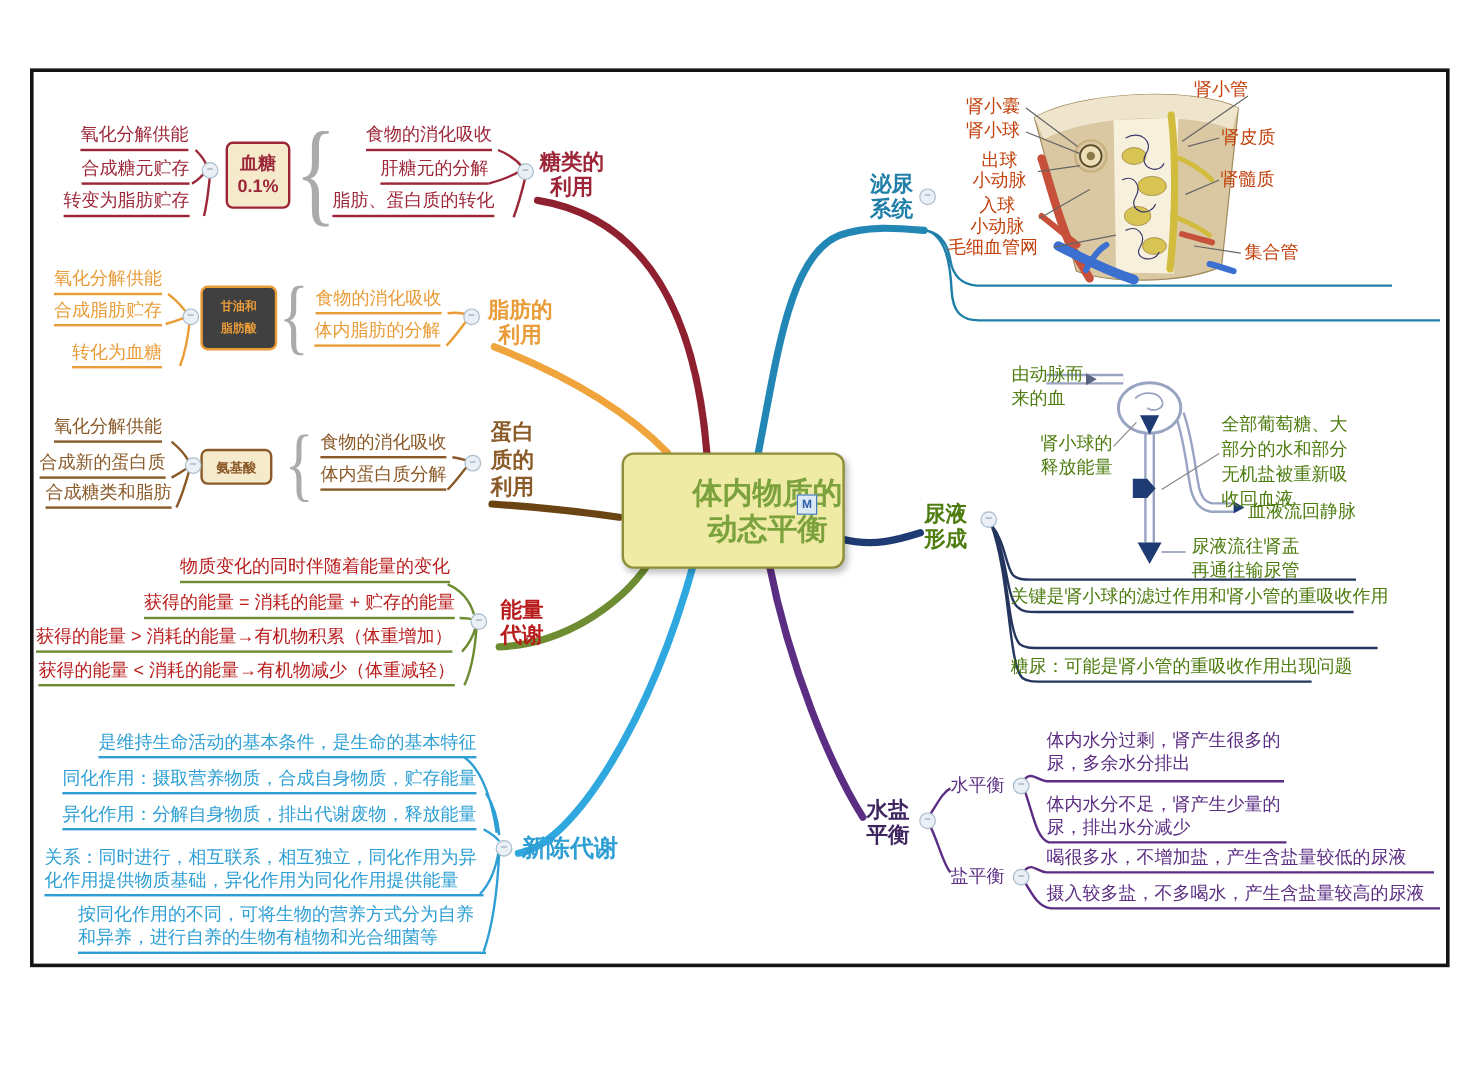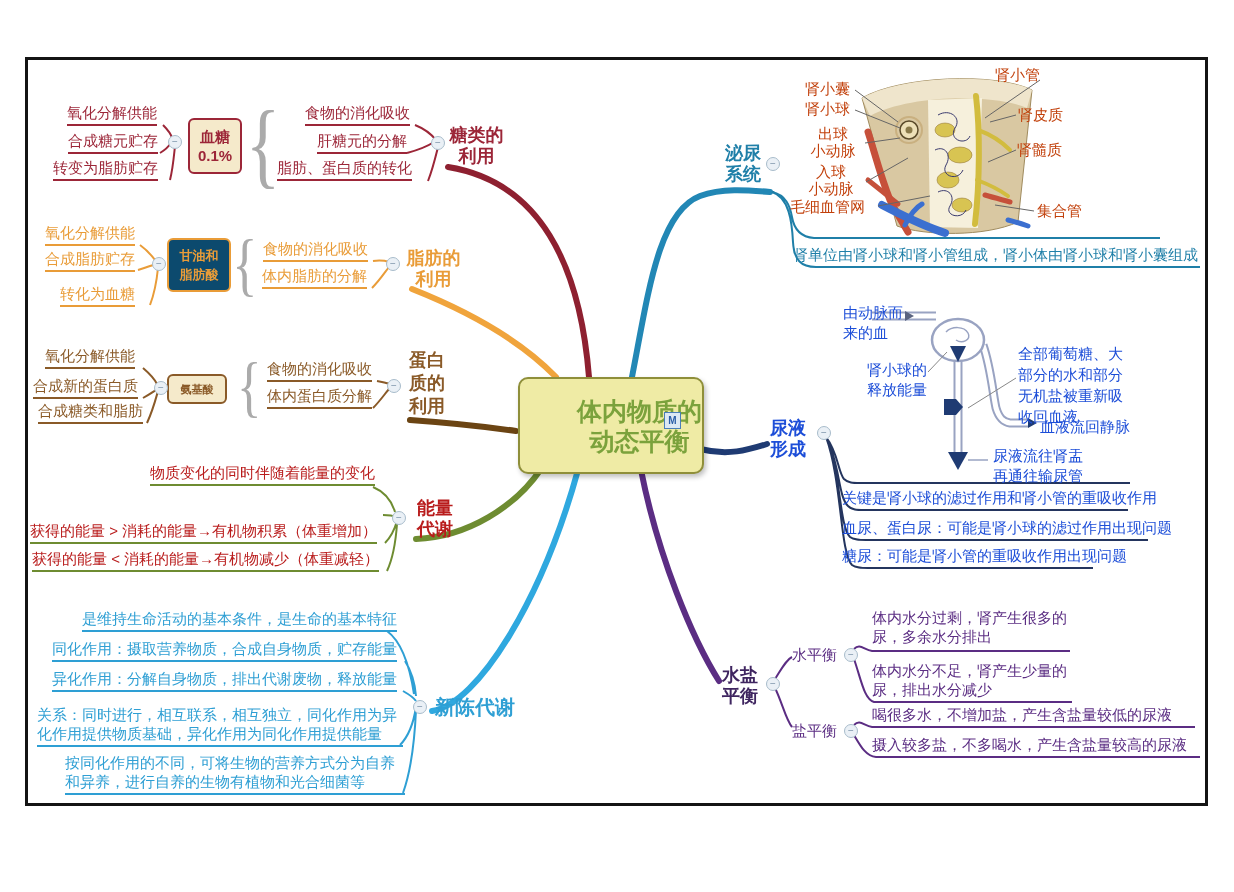--- a/index.html
+++ b/index.html
@@ -18,21 +18,21 @@
   .toggle{position:absolute;width:12px;height:12px;border-radius:50%;background:#EAF0F6;
           border:1px solid #A8BCCB;color:#7A93A8;font-size:10px;line-height:11px;text-align:center;z-index:3;}
   .brace{position:absolute;color:#ABABAB;font-family:"Liberation Serif",serif;z-index:1;
          transform:scaleX(.75);font-weight:400;}
   .sugar{color:#9C2638;border-color:#9C2638;}
   .fat{color:#E99C38;border-color:#E99C38;}
   .protein{color:#8A5A28;border-color:#8A5A28;}
   .energy{color:#b91c1c;border-color:#6E8C31;}
   .meta{color:#2E9FD4;border-color:#2E9FD4;}
   .urinary{color:#1F7FA8;}
-  .urine{color:#1d4ed8;}
+  .urine{color:#4d7c0f;}
   .ws{color:#5B2D83;}
   .wsdark{color:#3F2560;}
   .kid{font-family:"Liberation Serif",serif;color:#c2410c;}
   #centerBox{position:absolute;left:518px;top:377px;width:182px;height:93px;background:#EFEBA5;
              border:2px solid #8F8F3A;border-radius:10px;box-shadow:2px 3px 5px rgba(0,0,0,.25);
              display:flex;align-items:center;justify-content:flex-end;z-index:2;}
   #centerBox .title{font-size:25px;line-height:30px;font-weight:bold;color:#7BA23C;
                     text-align:center;white-space:pre-line;}
   #mbadge{position:absolute;left:664px;top:412px;width:15px;height:15px;background:#DCE8F4;
           border:1px solid #4A7EB8;color:#2B5EA7;font-size:10px;line-height:15px;font-weight:bold;
@@ -125,21 +125,21 @@
   <div class="t u sugar" style="left:317px;top:132px">肝糖元的分解</div>
   <div class="t u sugar" style="left:277px;top:159px">脂肪、蛋白质的转化</div>
   <div class="toggle" style="left:168px;top:135px">−</div>
   <div class="toggle" style="left:431px;top:136px">−</div>
 
   <div class="label fat ctr" style="left:405px;top:248px;width:57px">脂肪的
 利用</div>
   <div class="t u fat" style="left:45px;top:224px">氧化分解供能</div>
   <div class="t u fat" style="left:45px;top:250px">合成脂肪贮存</div>
   <div class="t u fat" style="left:60px;top:285px">转化为血糖</div>
-  <div class="box fat" style="left:167px;top:238px;width:60px;height:50px;font-size:13px;line-height:19px;background:#0c4a6e">甘油和
+  <div class="box fat" style="left:167px;top:238px;width:60px;height:50px;font-size:10px;line-height:19px;background:#404040">甘油和
 脂肪酸</div>
   <div class="brace" style="left:228px;top:230px;font-size:70px;line-height:70px">{</div>
   <div class="t u fat" style="left:263px;top:240px">食物的消化吸收</div>
   <div class="t u fat" style="left:262px;top:267px">体内脂肪的分解</div>
   <div class="toggle" style="left:152px;top:257px">−</div>
   <div class="toggle" style="left:386px;top:257px">−</div>
 
   <div class="label protein ctr" style="left:407px;top:349px;width:40px;line-height:23px">蛋白
 质的
 利用</div>
@@ -149,20 +149,21 @@
   <div class="box protein" style="left:167px;top:374px;width:56px;height:26px;font-size:11px">氨基酸</div>
   <div class="brace" style="left:233px;top:352px;font-size:68px;line-height:68px">{</div>
   <div class="t u protein" style="left:267px;top:360px">食物的消化吸收</div>
   <div class="t u protein" style="left:267px;top:387px">体内蛋白质分解</div>
   <div class="toggle" style="left:154px;top:381px">−</div>
   <div class="toggle" style="left:387px;top:379px">−</div>
 
   <div class="label energy ctr" style="left:413px;top:498px;width:44px">能量
 代谢</div>
   <div class="t u energy" style="left:150px;top:464px">物质变化的同时伴随着能量的变化</div>
+  <div class="t u energy" style="left:120px;top:494px">获得的能量 = 消耗的能量 + 贮存的能量</div>
   <div class="t u energy" style="left:30px;top:522px">获得的能量 &gt; 消耗的能量→有机物积累（体重增加）</div>
   <div class="t u energy" style="left:32px;top:550px">获得的能量 &lt; 消耗的能量→有机物减少（体重减轻）</div>
   <div class="toggle" style="left:392px;top:511px">−</div>
 
   <div class="label meta" style="left:435px;top:697px;font-size:20px">新陈代谢</div>
   <div class="t u meta" style="left:52px;top:640px">同化作用：摄取营养物质，合成自身物质，贮存能量</div>
   <div class="t u meta" style="left:82px;top:610px">是维持生命活动的基本条件，是生命的基本特征</div>
   <div class="t u meta" style="left:52px;top:670px">异化作用：分解自身物质，排出代谢废物，释放能量</div>
   <div class="t u meta wrap" style="left:37px;top:705px;width:366px;line-height:19px">关系：同时进行，相互联系，相互独立，同化作用为异化作用提供物质基础，异化作用为同化作用提供能量</div>
   <div class="t u meta wrap" style="left:65px;top:753px;width:340px;line-height:19px">按同化作用的不同，可将生物的营养方式分为自养和异养，进行自养的生物有植物和光合细菌等</div>
@@ -175,35 +176,33 @@
   <div class="t kid" style="left:805px;top:100px">肾小球</div>
   <div class="t kid pre ctr" style="left:803px;top:126px;width:60px;line-height:17px">出球
 小动脉</div>
   <div class="t kid pre ctr" style="left:800px;top:164px;width:62px;line-height:17px">入球
 小动脉</div>
   <div class="t kid" style="left:790px;top:198px">毛细血管网</div>
   <div class="t kid" style="left:995px;top:66px">肾小管</div>
   <div class="t kid" style="left:1018px;top:106px">肾皮质</div>
   <div class="t kid" style="left:1017px;top:141px">肾髓质</div>
   <div class="t kid" style="left:1037px;top:202px">集合管</div>
-  <div class="t urinary" style="left:793px;top:246px">肾单位由肾小球和肾小管组成，肾小体由肾小球和肾小囊组成</div>
 
   <div class="label urine ctr" style="left:766px;top:418px;width:44px">尿液
 形成</div>
   <div class="toggle" style="left:817px;top:426px">−</div>
   <div class="t urine pre" style="left:843px;top:303px;line-height:20px">由动脉而
 来的血</div>
   <div class="t urine pre" style="left:867px;top:360px;line-height:20px">肾小球的
 释放能量</div>
   <div class="t urine wrap" style="left:1018px;top:343px;width:112px;line-height:21px">全部葡萄糖、大部分的水和部分无机盐被重新吸收回血液</div>
   <div class="t urine" style="left:1040px;top:418px">血液流回静脉</div>
   <div class="t urine pre" style="left:993px;top:446px;line-height:20px">尿液流往肾盂
 再通往输尿管</div>
   <div class="t urine" style="left:842px;top:489px">关键是肾小球的滤过作用和肾小管的重吸收作用</div>
-  <div class="t urine" style="left:842px;top:519px">血尿、蛋白尿：可能是肾小球的滤过作用出现问题</div>
   <div class="t urine" style="left:842px;top:547px">糖尿：可能是肾小管的重吸收作用出现问题</div>
 
   <div class="label wsdark ctr" style="left:718px;top:665px;width:44px">水盐
 平衡</div>
   <div class="toggle" style="left:766px;top:677px">−</div>
   <div class="t ws" style="left:792px;top:646px">水平衡</div>
   <div class="toggle" style="left:844px;top:648px">−</div>
   <div class="t ws pre" style="left:872px;top:608px;line-height:19px">体内水分过剩，肾产生很多的
 尿，多余水分排出</div>
   <div class="t ws pre" style="left:872px;top:661px;line-height:19px">体内水分不足，肾产生少量的

